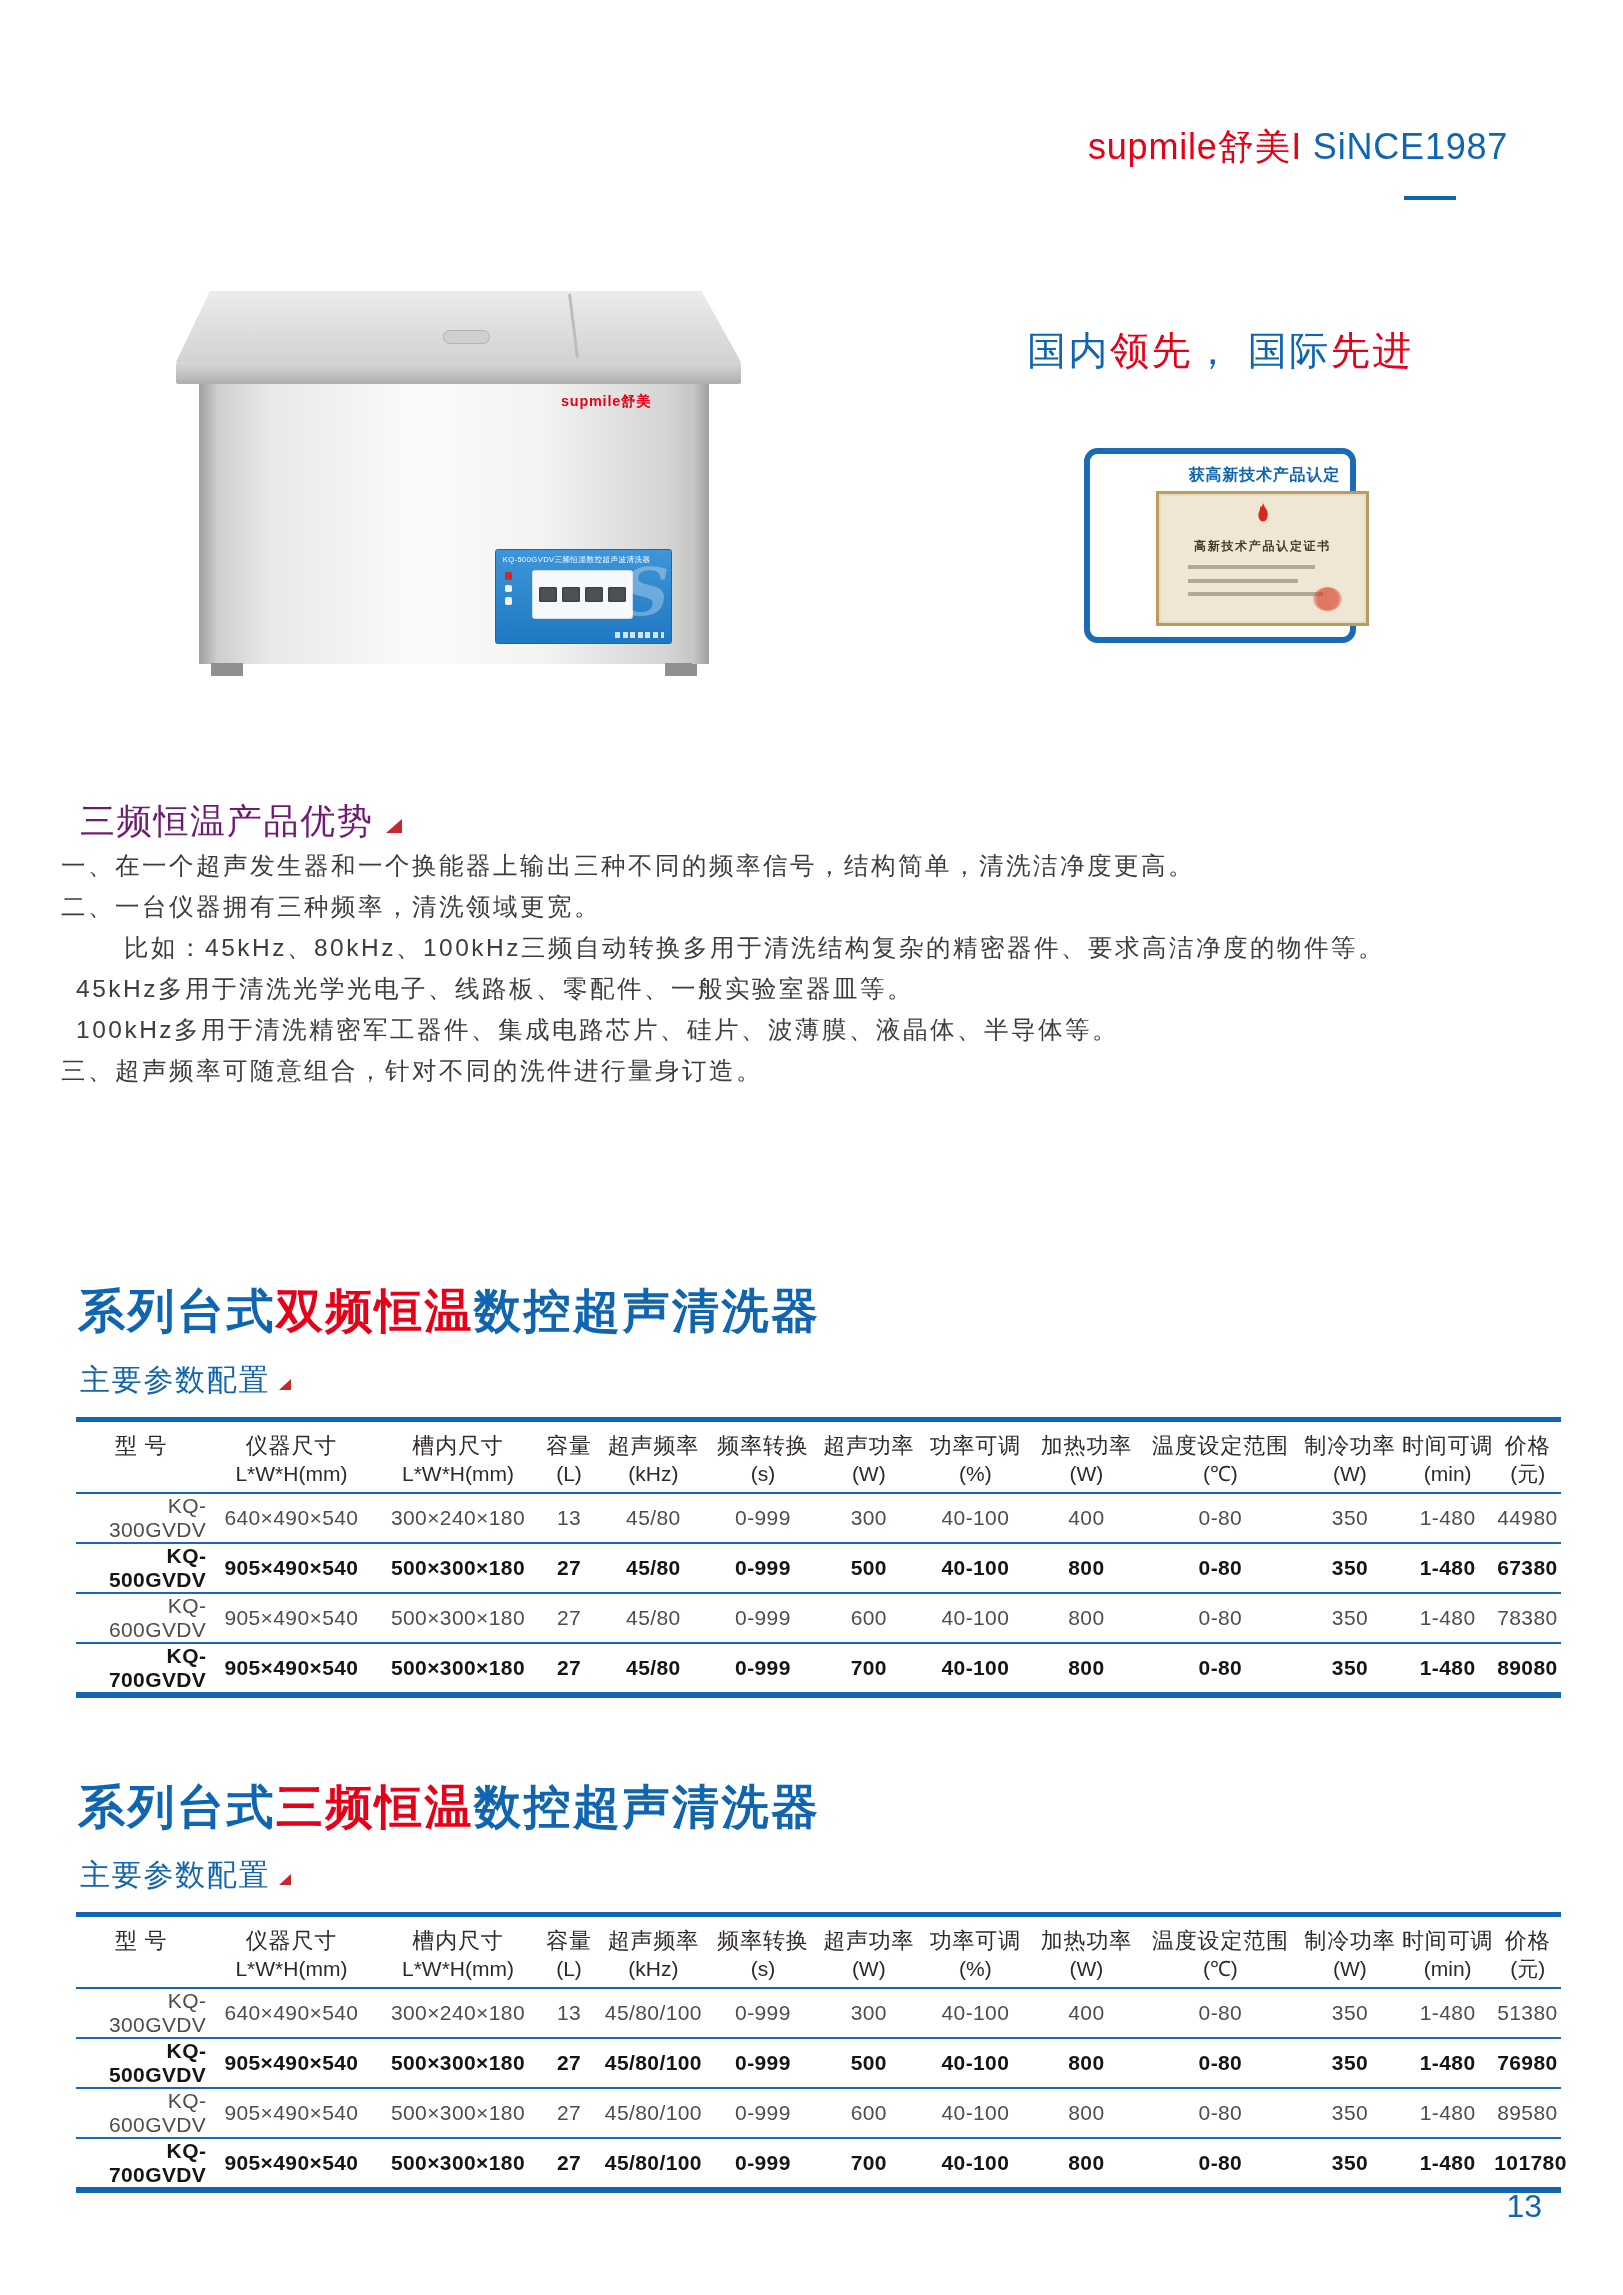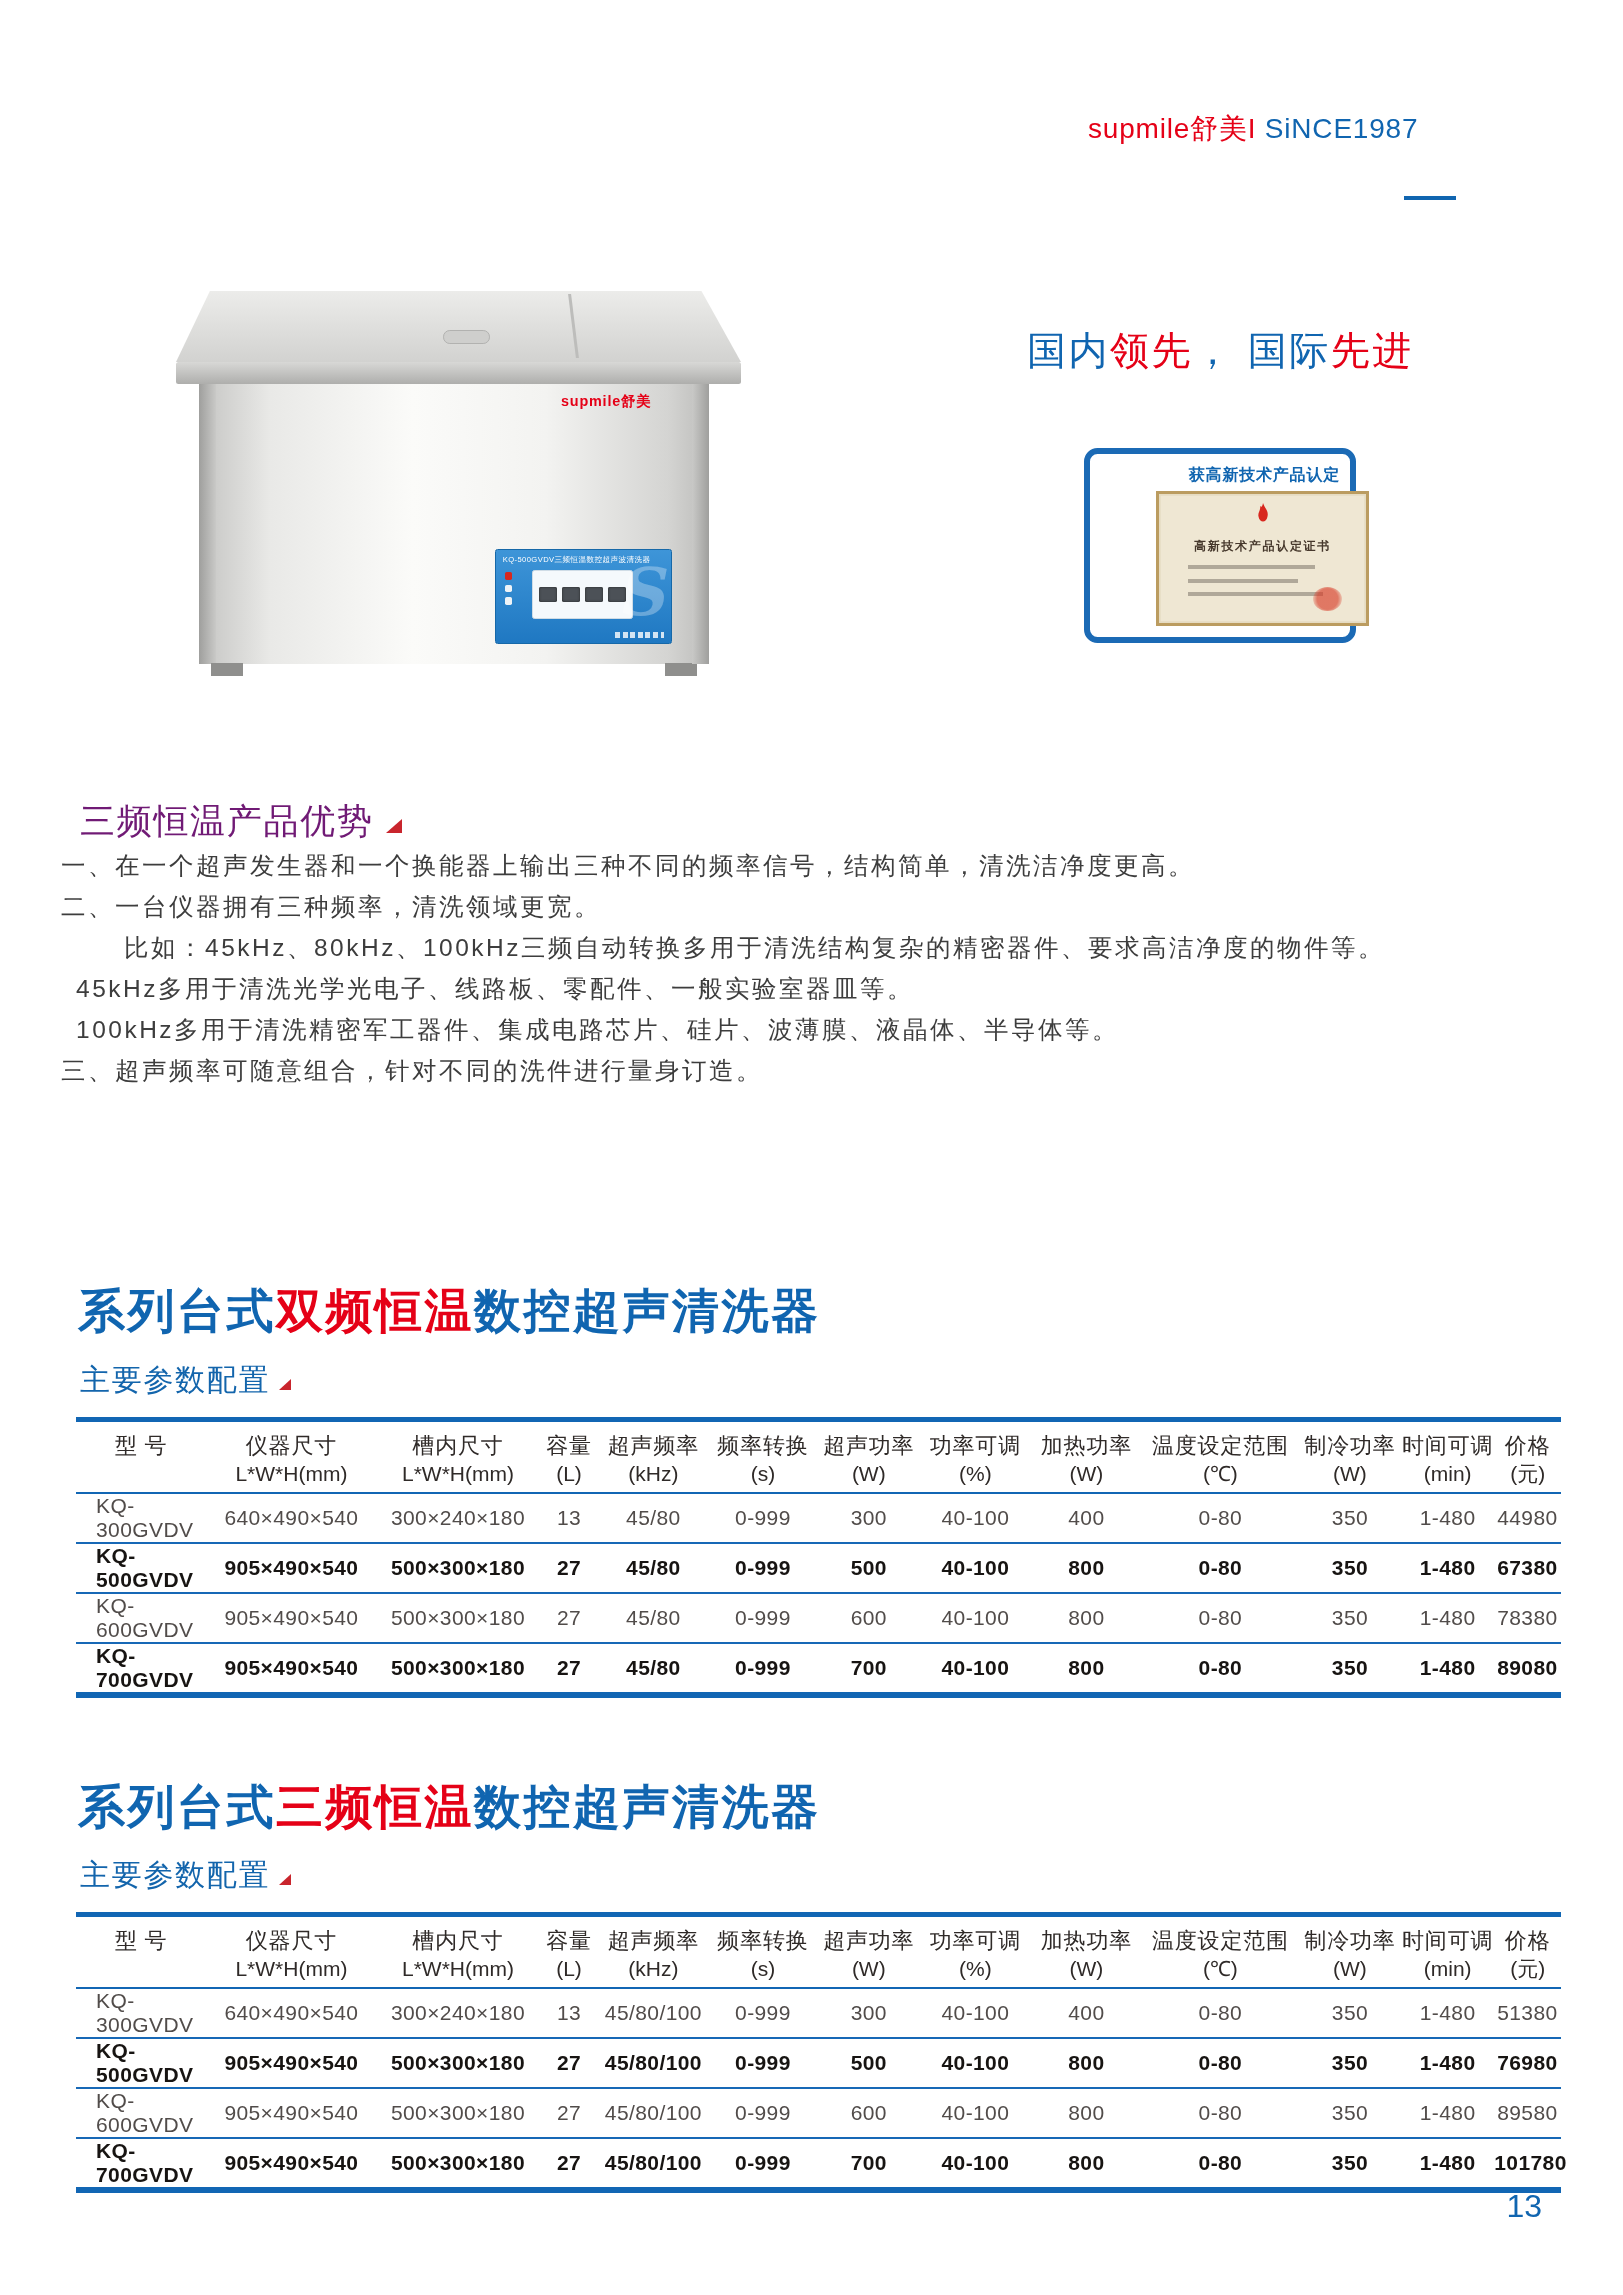--- a/index.html
+++ b/index.html
@@ -3,21 +3,21 @@
 <meta charset="utf-8">
 <style>
   * { margin:0; padding:0; box-sizing:border-box; }
   html,body { background:#ffffff; }
   .page {
     position:relative; width:1623px; height:2295px; margin:0 auto;
     background:#ffffff; overflow:hidden;
     font-family:"Liberation Sans", sans-serif; color:#3d3d3d;
   }
   
-  .brand { position:absolute; top:110px; left:1088px; font-size:28px; letter-spacing:0.8px; white-space:nowrap; }
+  .brand { position:absolute; top:123px; left:1088px; font-size:36px; letter-spacing:0.8px; white-space:nowrap; }
   .brand .red  { color:#e50117; }
   .brand .blue { color:#1065b0; }
   .brand-underline { position:absolute; top:196px; left:1404px; width:52px; height:4.2px; background:#1065b0; }
   
   .product { position:absolute; left:176px; top:291px; width:565px; height:379px; }
   .lid-top { position:absolute; left:0; top:0; width:565px; height:71px;
     background:linear-gradient(180deg,#ececea,#d2d2d0);
     clip-path:polygon(6% 0, 93% 0, 100% 100%, 0 100%); }
   .lid-seam { position:absolute; left:70%; top:3.4px; width:2.5px; height:64px; background:#bdbdbb; transform:skewX(7deg); }
   .lid-handle { position:absolute; left:267px; top:39px; width:47px; height:13.5px; background:#cfcfcd; border:0.8px solid #b2b2b0; border-radius:6.8px; }
@@ -74,21 +74,21 @@
   .tbl-wrap.t1 { top:1417px; } .tbl-wrap.t2 { top:1912px; }
   table { width:100%; border-collapse:collapse; table-layout:fixed;
     border-top:5px solid #1166b4; border-bottom:6px solid #1166b4; }
   th { font-weight:normal; color:#2f2a28; padding-top:8.5px; padding-bottom:5px; vertical-align:top; }
   th .h-line1 { font-size:22px; line-height:29px; letter-spacing:0.8px; }
   th .h-line2 { font-size:21px; line-height:27px; }
   thead tr { border-bottom:2.5px solid #1166b4; }
   tbody tr { height:44px; }
   tbody tr + tr { border-top:2.5px solid #1768b6; }
   td { font-size:21px; color:#514c4a; text-align:center; letter-spacing:0.4px; }
-  td:first-child, th:first-child { text-align:left; padding-left:20px; }
+  td:first-child, th:first-child { text-align:right; padding-left:20px; }
   th:first-child { text-align:center; padding-left:0; }
   td:last-child { text-align:right; padding-right:3.4px; }
   tbody tr.bold td { font-weight:bold; color:#171412; }
   
   .page-num { position:absolute; top:2188px; right:81px; font-size:32px; color:#1065b0; }
 </style>
 </head>
 <body>
 
 <div class="page">

